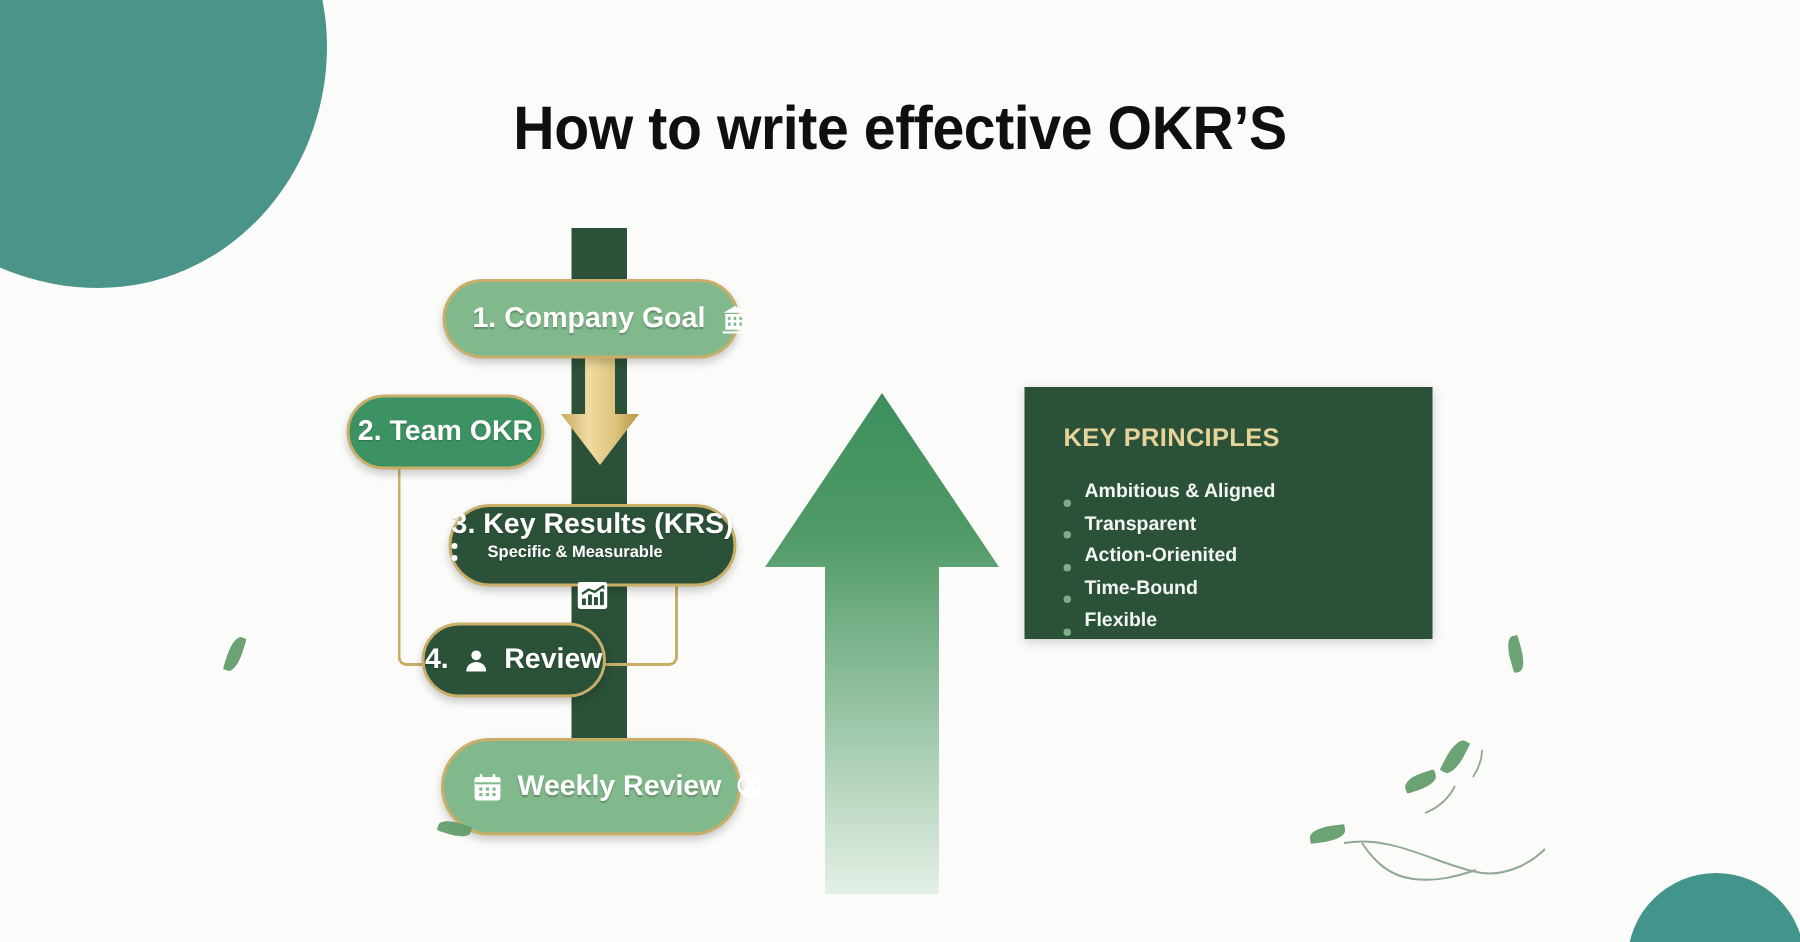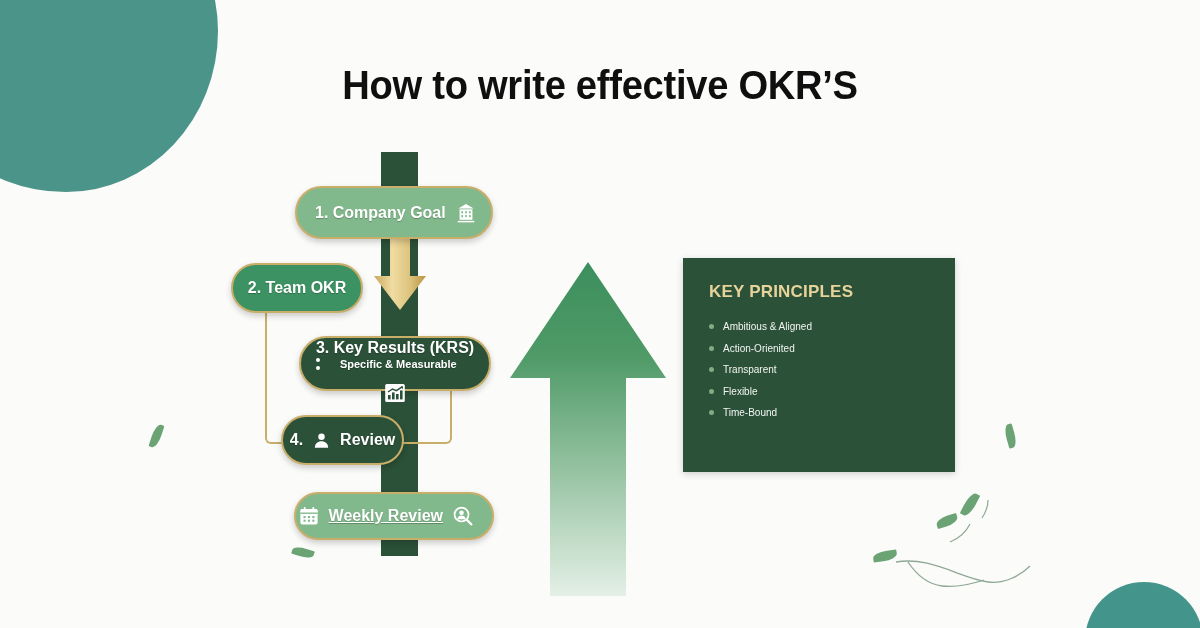--- a/index.html
+++ b/index.html
@@ -112,24 +112,24 @@
     padding: 0 18px;
   }
   .pill-light { background: #82b98c; }
   .pill-mid   { background: #3d9263; }
   .pill-dark  { background: #2b5138; }
 
   .pill-1 { left: 295px; top: 186px; width: 198px; height: 53px; justify-content: space-between; }
   .pill-2 { left: 231px; top: 263px; width: 132px; height: 50px; justify-content: center; text-align: right; }
   .pill-3 { left: 299px; top: 336px; width: 192px; height: 55px; justify-content: space-between; flex-direction: column; }
   .pill-4 { left: 281px; top: 415px; width: 123px; height: 50px; justify-content: center; }
-  .pill-5 { left: 294px; top: 492px; width: 200px; height: 48px; justify-content: flex-end; text-decoration: underline; }
+  .pill-5 { left: 294px; top: 492px; width: 200px; height: 65px; justify-content: space-between; }
 
   .pill-label {
-    font-size: 16px;
+    font-size: 19px;
     font-weight: bold;
     white-space: nowrap;
     text-shadow: 0 1px 1px rgba(0,0,0,0.25);
   }
   .pill-sub {
     font-size: 11px;
     font-weight: bold;
     white-space: nowrap;
     text-shadow: 0 1px 1px rgba(0,0,0,0.25);
   }
@@ -170,41 +170,42 @@
     width: 160px;
     height: 338px;
   }
 
   
   .kp-panel {
     position: absolute;
     left: 683px;
     top: 258px;
     width: 272px;
-    height: 214px;
+    height: 168px;
     background: #2b5138;
     box-shadow: 0 2px 7px rgba(0,0,0,0.18);
     box-sizing: border-box;
     padding: 24px 0 0 26px;
   }
   .kp-title {
     color: #e6d39a;
     font-size: 17px;
     font-weight: bold;
     letter-spacing: 0.2px;
     margin-bottom: 14px;
   }
   .kp-list { list-style: none; margin: 0; padding: 0; }
   .kp-item {
     display: flex;
-    align-items: center;
+    align-items: flex-end;
     gap: 9px;
     color: #f2f5f1;
-    font-size: 10px;
+    font-size: 13px;
     line-height: 21.5px;
+    font-weight: bold;
   }
   .kp-bullet {
     width: 5px;
     height: 5px;
     border-radius: 50%;
     background: #7fae84;
     flex: none;
   }
 
   
@@ -343,33 +344,33 @@
 
   <div class="kp-panel">
     <div class="kp-title">KEY PRINCIPLES</div>
     <ul class="kp-list">
       <li class="kp-item">
         <span class="kp-bullet"></span>
         <span>Ambitious &amp; Aligned</span>
       </li>
       <li class="kp-item">
         <span class="kp-bullet"></span>
+        <span>Transparent</span>
+      </li>
+      <li class="kp-item">
+        <span class="kp-bullet"></span>
         <span>Action-Orienited</span>
       </li>
       <li class="kp-item">
         <span class="kp-bullet"></span>
-        <span>Transparent</span>
+        <span>Time-Bound</span>
       </li>
       <li class="kp-item">
         <span class="kp-bullet"></span>
         <span>Flexible</span>
-      </li>
-      <li class="kp-item">
-        <span class="kp-bullet"></span>
-        <span>Time-Bound</span>
       </li>
     </ul>
   </div>
 
   <div class="leaf" style="left:152px; top:424px; width:9px; height:24px; transform:rotate(18deg);"></div>
   <div class="leaf" style="left:292px; top:548px; width:22px; height:9px; transform:rotate(18deg);"></div>
   <div class="leaf" style="left:1006px; top:424px; width:9px; height:24px; transform:rotate(-16deg);"></div>
   <div class="leaf" style="left:965px; top:492px; width:10px; height:25px; transform:rotate(28deg);"></div>
   <div class="leaf" style="left:936px; top:516px; width:22px; height:10px; transform:rotate(-18deg);"></div>
   <div class="leaf" style="left:873px; top:551px; width:24px; height:10px; transform:rotate(-8deg);"></div>

